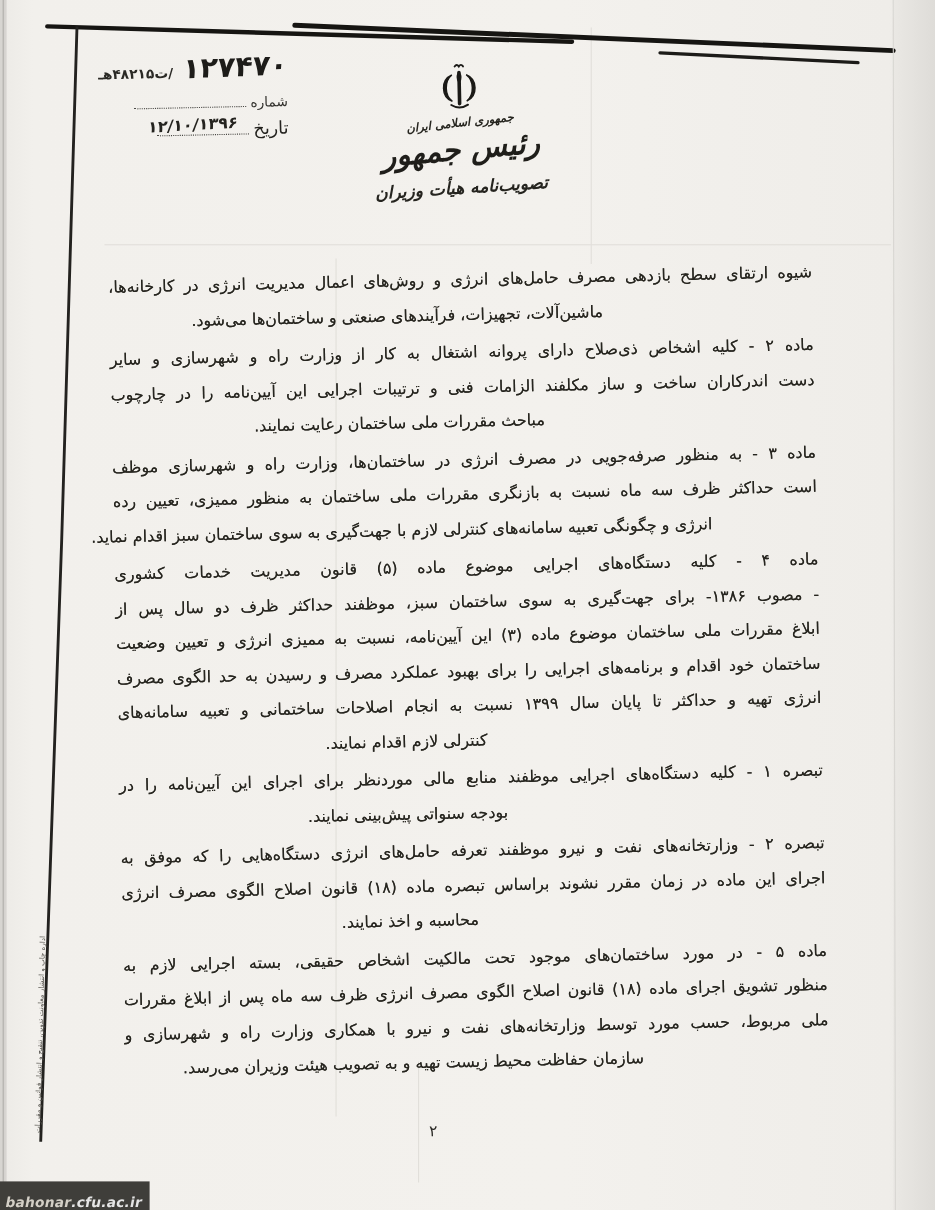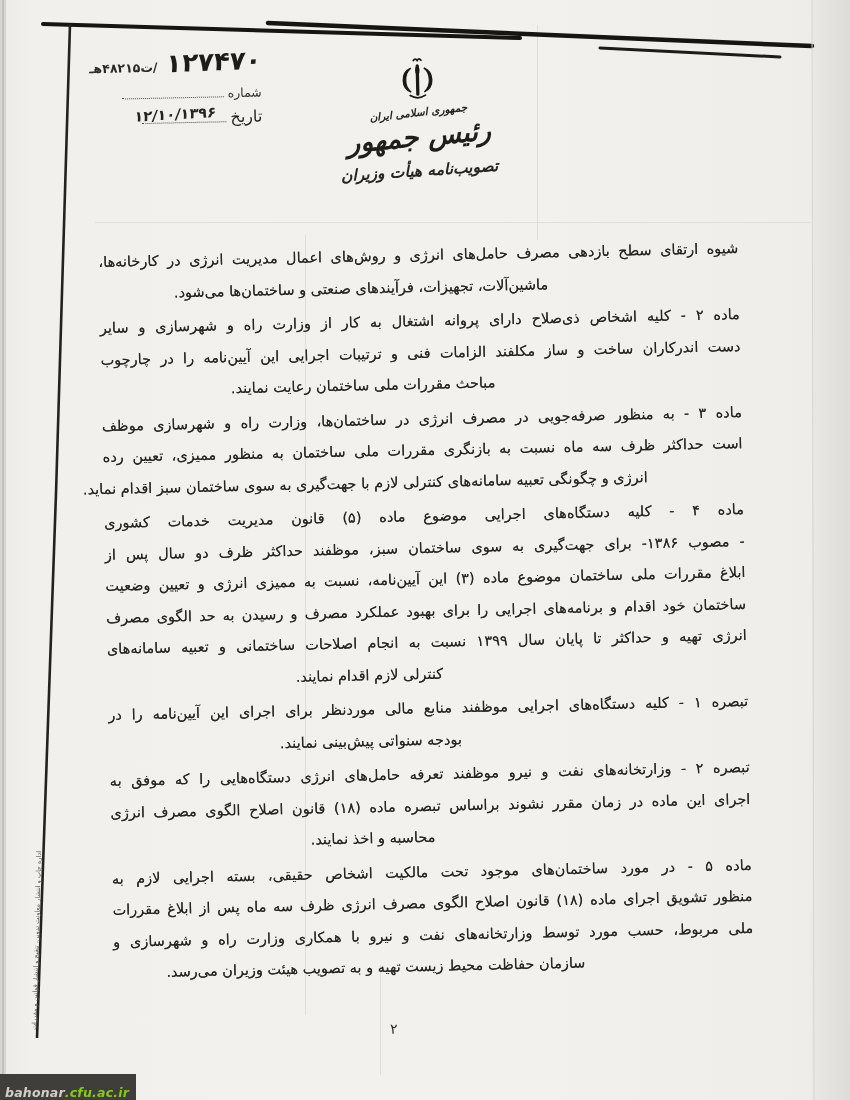--- a/index.html
+++ b/index.html
@@ -51,21 +51,21 @@
   .line.para{margin-top:3px;}
   
   .pagenum{position:absolute;left:380px;top:1020px;font-size:14px;color:#2a2925;}
   .margin-note{position:absolute;left:-36px;top:920px;width:152px;height:14px;
         transform:rotate(-88.5deg);transform-origin:center;
         font-size:6.5px;color:#56544e;direction:rtl;text-align:center;white-space:nowrap;}
   .watermark{position:absolute;left:0;top:1074px;height:37px;padding:0 7px 0 5px;
         background:#3f3e3a;display:flex;align-items:center;
         font-style:italic;font-weight:bold;font-size:12.5px;letter-spacing:0.2px;}
   .wm-a{color:#d3cfc6;}
-  .wm-b{color:#84cc16;}
+  .wm-b{color:#e5e5e5;}
   
   .artifacts{position:absolute;inset:0;pointer-events:none;}
 </style>
 </head>
 <body>
 
 <div class="scan">
 
   <div class="right-strip"></div>
   <div class="crease v1"></div>

